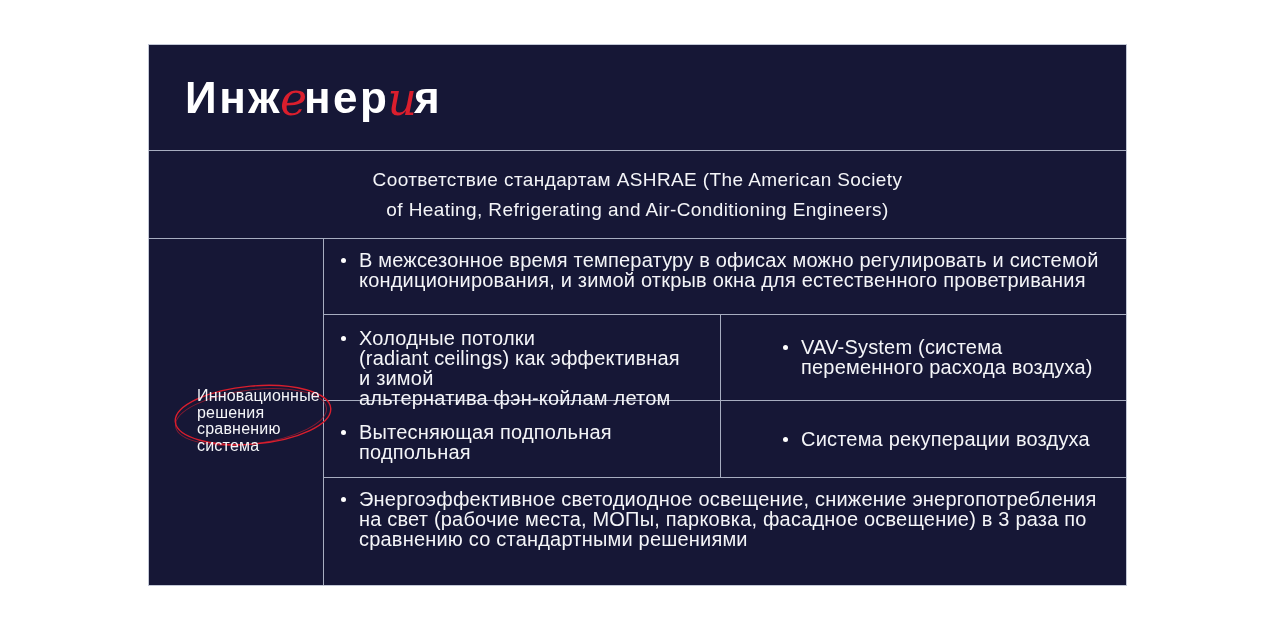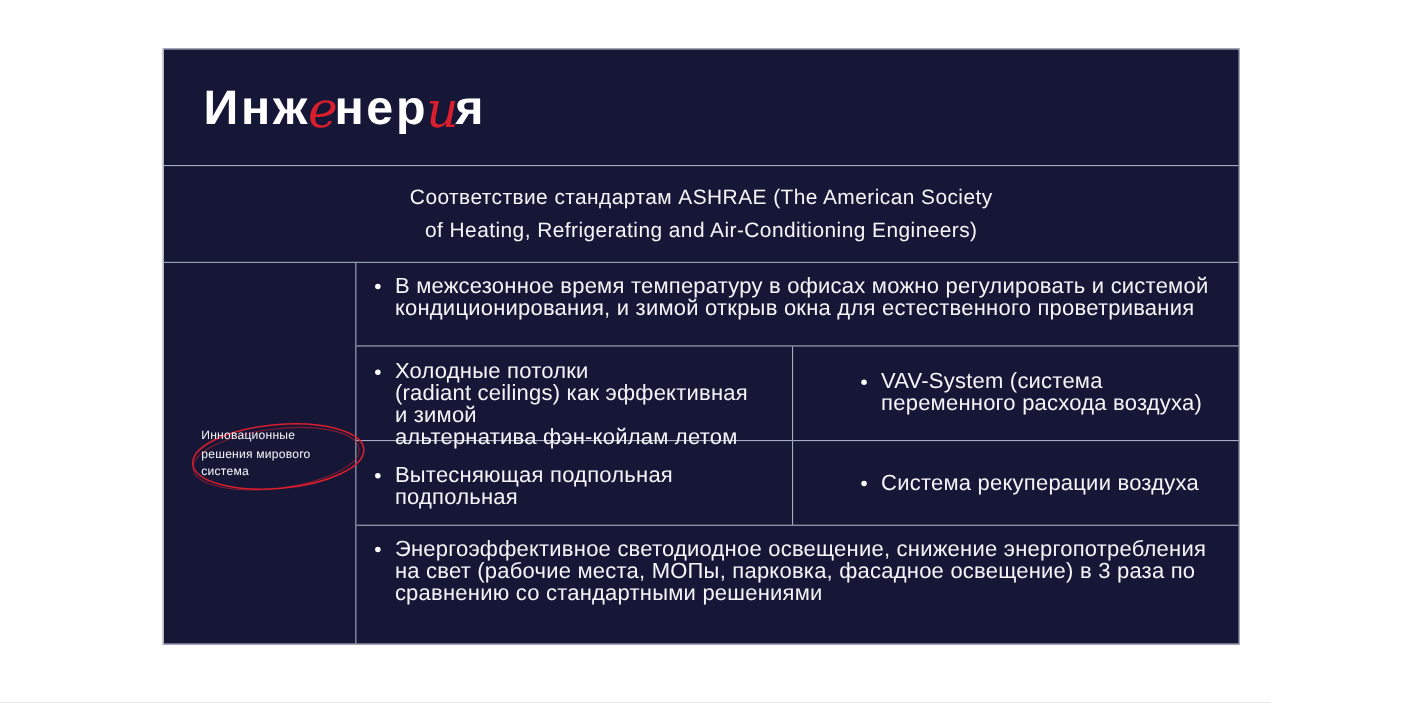--- a/index.html
+++ b/index.html
@@ -39,22 +39,22 @@
     height:88px;flex:none;border-bottom:1px solid var(--line);
     display:flex;flex-direction:column;justify-content:center;align-items:center;
     font-size:19px;letter-spacing:0.4px;line-height:30px;color:var(--text);
   }
   
   .table-section{flex:1;display:flex;min-height:0;}
   .left-col{
     width:175px;flex:none;border-right:1px solid var(--line);position:relative;
   }
   .side-label{
-    position:absolute;left:34px;top:149px;
-    font-size:11px;line-height:16.5px;letter-spacing:0.2px;color:var(--text);
+    position:absolute;left:48px;top:149px;
+    font-size:16px;line-height:16.5px;letter-spacing:0.2px;color:var(--text);
   }
   .annotation-svg{
     position:absolute;left:0;top:0;overflow:visible;pointer-events:none;
   }
   .content-col{flex:1;display:flex;flex-direction:column;min-width:0;}
   .trow{border-bottom:1px solid var(--line);flex:none;}
   .trow.split{display:flex;}
   .trow:last-child{border-bottom:none;flex:1;}
   .row1{height:76px;}
   .row2{height:86px;}
@@ -91,21 +91,21 @@
 
   <div class="table-section">
 
     <div class="left-col">
       <svg class="annotation-svg" width="210" height="349" viewBox="0 0 210 349">
         <ellipse cx="104" cy="176" rx="78" ry="29" fill="none" stroke="#da1e2d" stroke-width="1.4" transform="rotate(-5 104 176)"></ellipse>
         <ellipse cx="102" cy="178" rx="76" ry="27" fill="none" opacity="0.55" stroke="#da1e2d" stroke-width="1" transform="rotate(-7 102 178)"></ellipse>
       </svg>
       <div class="side-label">
         <div>Инновационные</div>
-        <div>решения мирового</div>
+        <div>решения сравнению</div>
         <div>система</div>
       </div>
     </div>
 
     <div class="content-col">
 
       <div class="trow row1">
         <div class="cell">
           <span class="bullet"></span>
           <div class="cell-text">

